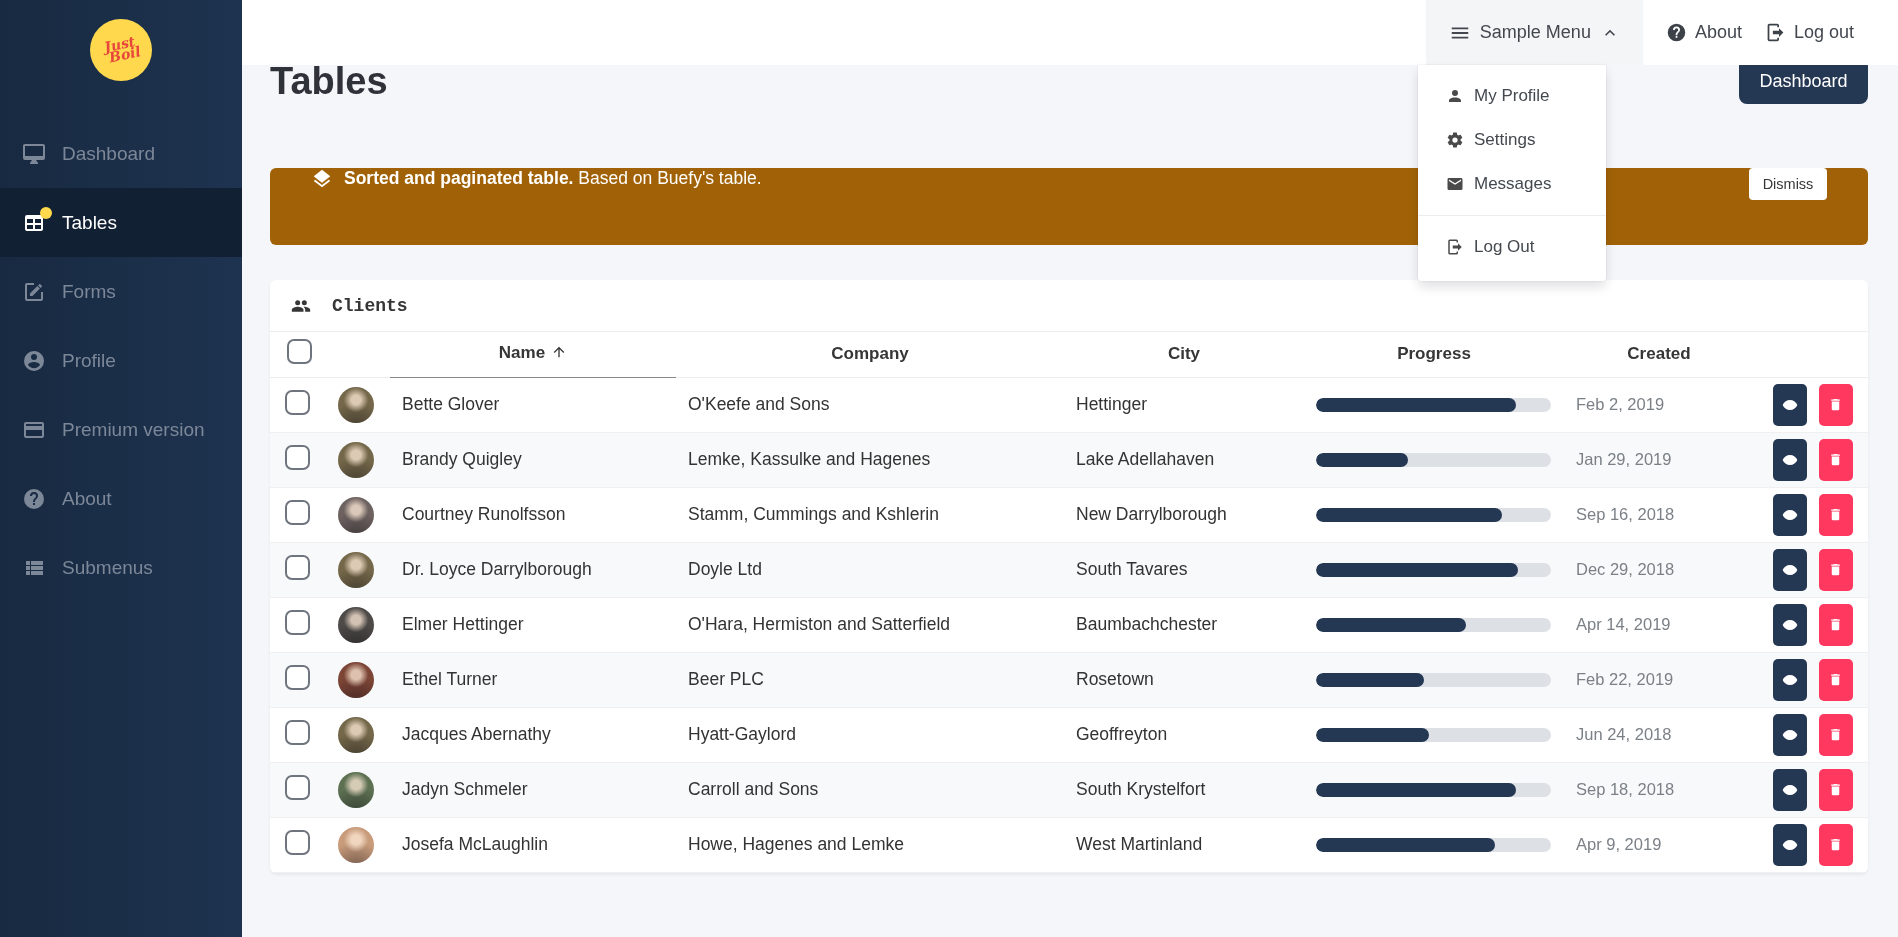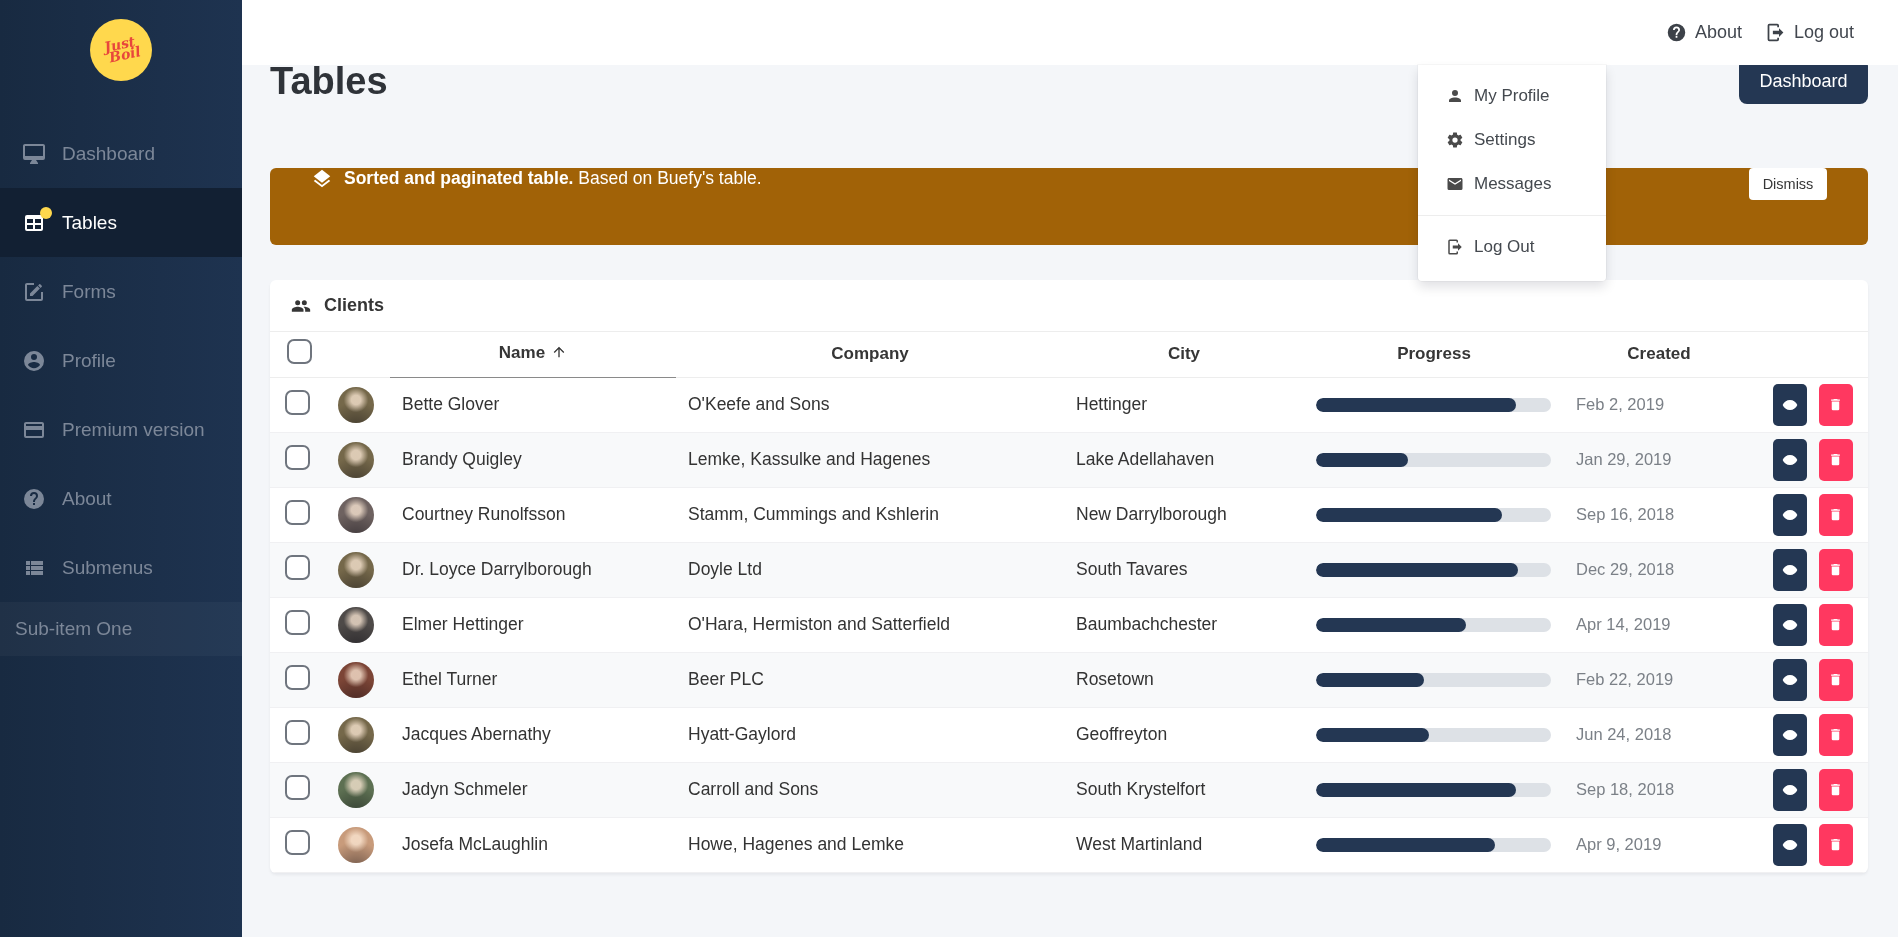--- a/index.html
+++ b/index.html
@@ -60,22 +60,22 @@
     border-radius:8px;font-size:18px;cursor:pointer;font-family:inherit;}
 
   .notification{margin-top:63px;height:77px;background:#a16207;border-radius:6px;
     display:flex;padding:0 41px;color:#fff;font-size:17.5px;}
   .notif-icon{margin-right:11px;display:flex;}
   .dismiss{margin-left:auto;width:78px;height:32px;background:#fff;border:none;
     border-radius:4px;font-size:14.5px;color:#363636;cursor:pointer;font-family:inherit;}
 
   .card{margin-top:35px;background:#fff;border-radius:6px;overflow:hidden;
     box-shadow:0 2px 3px rgba(10,10,30,.06);}
-  .card-header{height:52px;display:flex;align-items:center;gap:13px;padding-left:21px;
-    border-bottom:1px solid #ededed;font-weight:700;font-size:18px;color:#363636;}
+  .card-header{height:52px;display:flex;align-items:center;gap:21px;padding-left:21px;
+    border-bottom:1px solid #ededed;font-weight:700;font-size:18px;color:#363636;font-family:Liberation Mono, monospace;}
   .card-header svg{display:block;}
 
   table{width:100%;border-collapse:collapse;table-layout:fixed;}
   thead tr{height:45px;}
   th{font-size:17px;font-weight:700;color:#363636;text-align:center;padding:0 12px;
     border-bottom:1px solid #ededed;}
   th.sorted{border-bottom:1px solid #8a8a8a;}
   th.sorted .sort-arrow{vertical-align:-2px;margin-left:6px;}
   tbody tr{height:55px;border-bottom:1px solid #f0f0f2;}
   tbody tr:nth-child(even){background:#f8f9fa;}
@@ -160,28 +160,38 @@
     </div>
     <div class="menu-item">
       <span class="mi-icon">
         <svg viewBox="0 0 24 24" width="24" height="24">
             <path fill="currentColor" d="M9,5V9H21V5M9,19H21V15H9M9,14H21V10H9M4,9H8V5H4M4,19H8V15H4M4,14H8V10H4V14Z"></path>
           </svg>
       </span>
       <span class="mi-label">Submenus</span>
     </div>
     <div class="submenu">
-      <div class="sub-item">
-        <span>Sub-item One</span>
-      </div>
     </div>
   </nav>
 </aside>
 
 <header class="topbar">
+  <div class="nav-trigger">
+    <span>
+      <svg viewBox="0 0 24 24" width="22" height="22">
+          <path fill="#42474f" d="M3,6H21V8H3V6M3,11H21V13H3V11M3,16H21V18H3V16Z"></path>
+        </svg>
+    </span>
+    <span>Sample Menu</span>
+    <span>
+      <svg viewBox="0 0 24 24" width="20" height="20">
+          <path fill="#42474f" d="M7.41,15.41L12,10.83L16.59,15.41L18,14L12,8L6,14L7.41,15.41Z"></path>
+        </svg>
+    </span>
+  </div>
   <div class="nav-item">
     <span>
       <svg viewBox="0 0 24 24" width="21" height="21">
           <path fill="#3d4249" d="M12,2A10,10 0 0,0 2,12A10,10 0 0,0 12,22A10,10 0 0,0 22,12A10,10 0 0,0 12,2M13,18H11V16H13V18M15.07,11.25L14.17,12.17C13.45,12.89 13,13.5 13,15H11V14.5C11,13.39 11.45,12.39 12.17,11.67L13.41,10.41C13.78,10.05 14,9.55 14,9A2,2 0 0,0 12,7A2,2 0 0,0 10,9H8A4,4 0 0,1 12,5A4,4 0 0,1 16,9C16,9.88 15.64,10.67 15.07,11.25Z"></path>
         </svg>
     </span>
     <span>About</span>
   </div>
   <div class="nav-item">
     <span>

